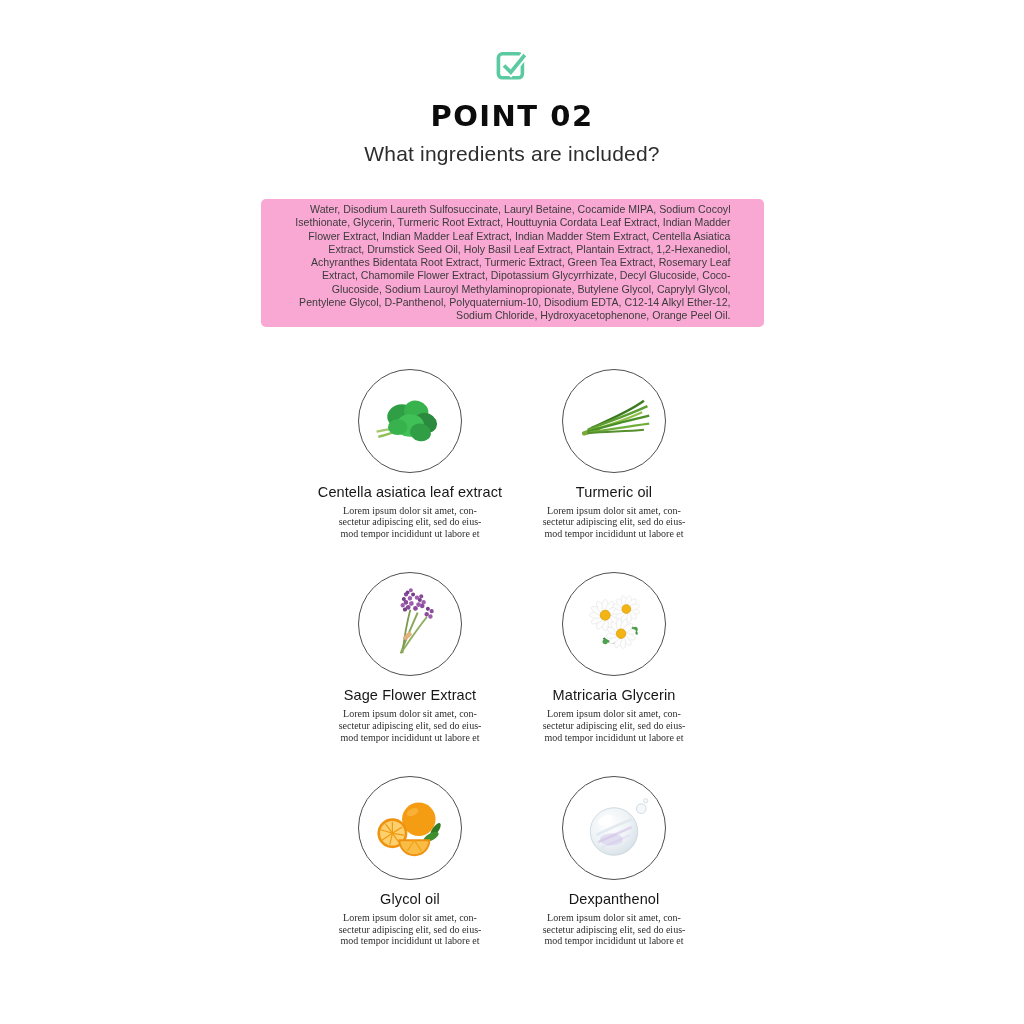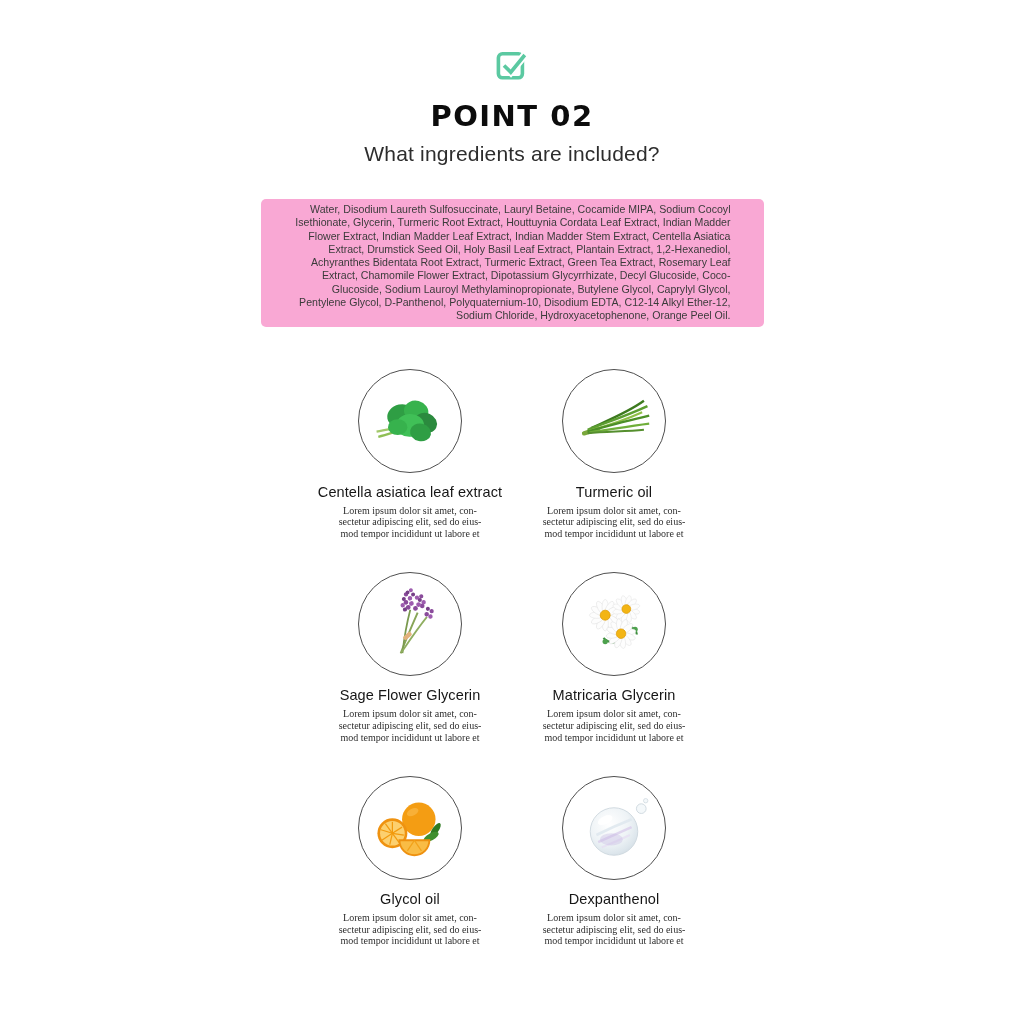--- a/index.html
+++ b/index.html
@@ -140,21 +140,21 @@
               <circle cx="51" cy="14" r="2.2"></circle>
                 <circle cx="46" cy="21" r="2.3"></circle>
                 <circle cx="57" cy="17" r="2.3"></circle>
               <circle cx="64" cy="24" r="2.3"></circle>
                 <circle cx="72" cy="35" r="2.3"></circle>
                 <circle cx="46" cy="33" r="2.4"></circle>
             </g>
           </g>
         </svg>
       </div>
-      <div class="item-name">Sage Flower Glycerin</div>
+      <div class="item-name">Sage Flower Extract</div>
       <div class="item-desc">Lorem ipsum dolor sit amet, con-
 sectetur adipiscing elit, sed do eius-
 mod tempor incididunt ut labore et</div>
     </div>
 
     <div class="item-card">
       <div class="item-circle">
         <svg viewBox="0 0 100 100">
           <defs>
             <g id="daisy">

